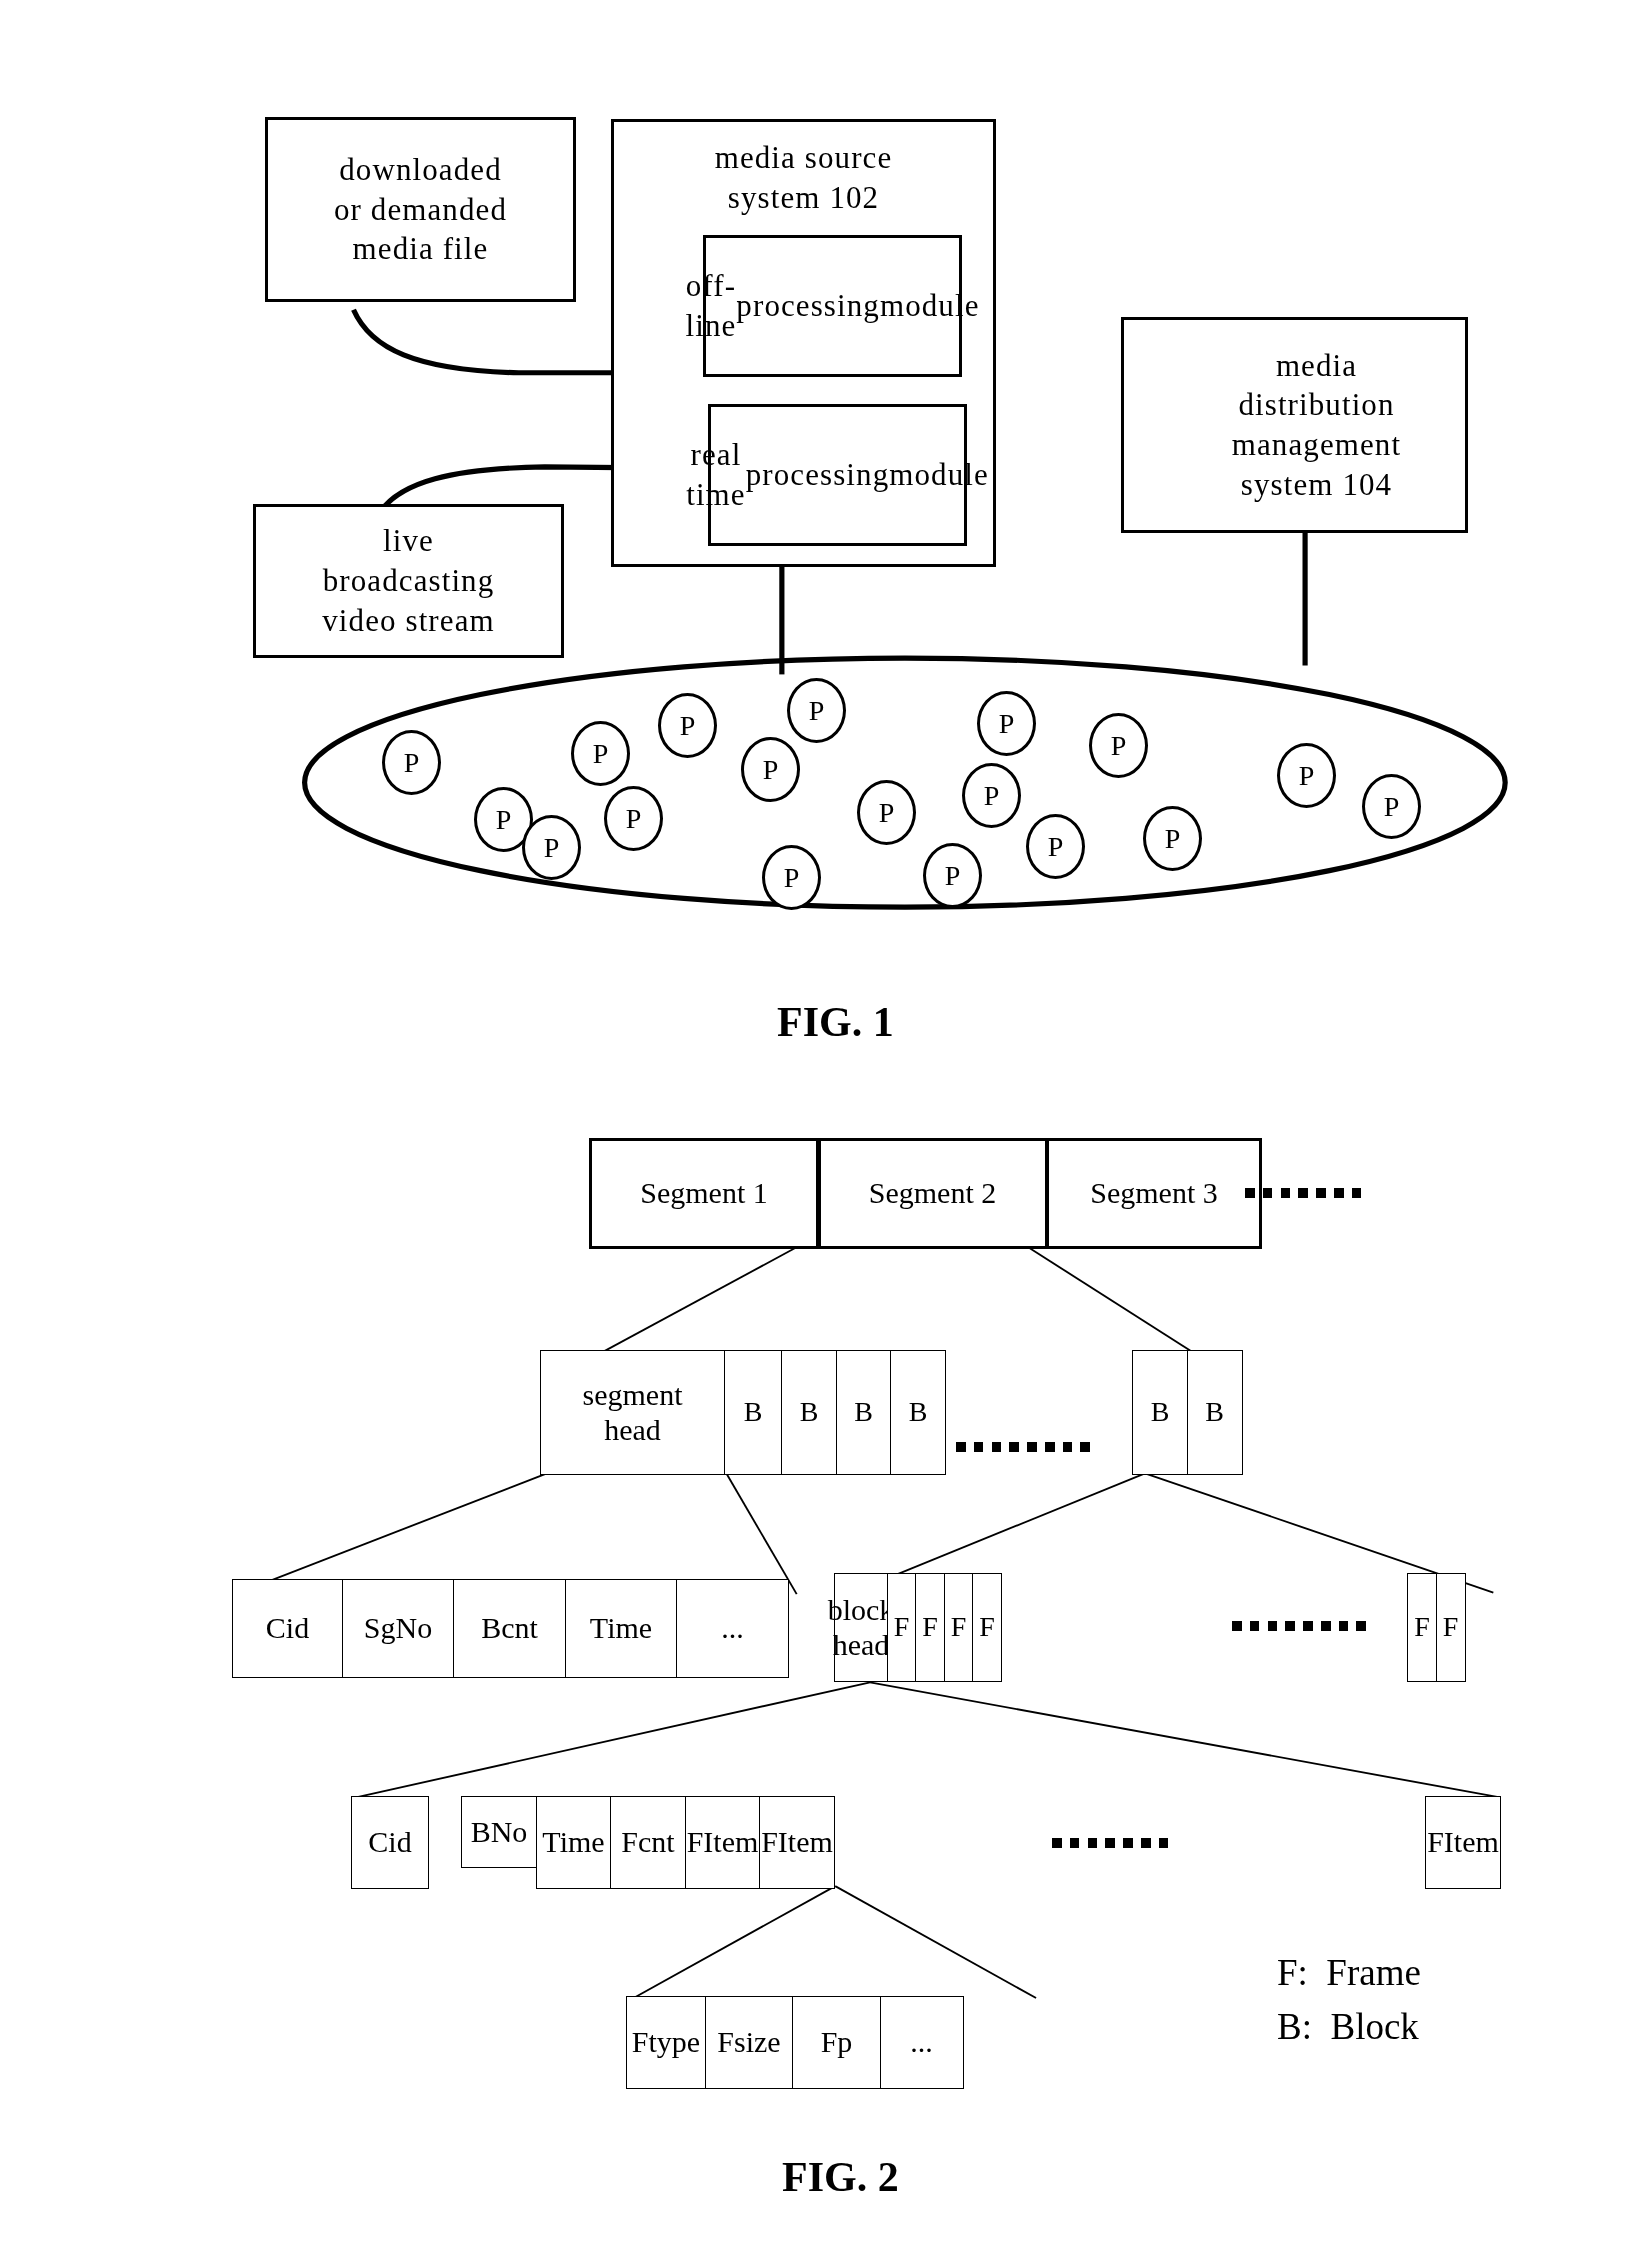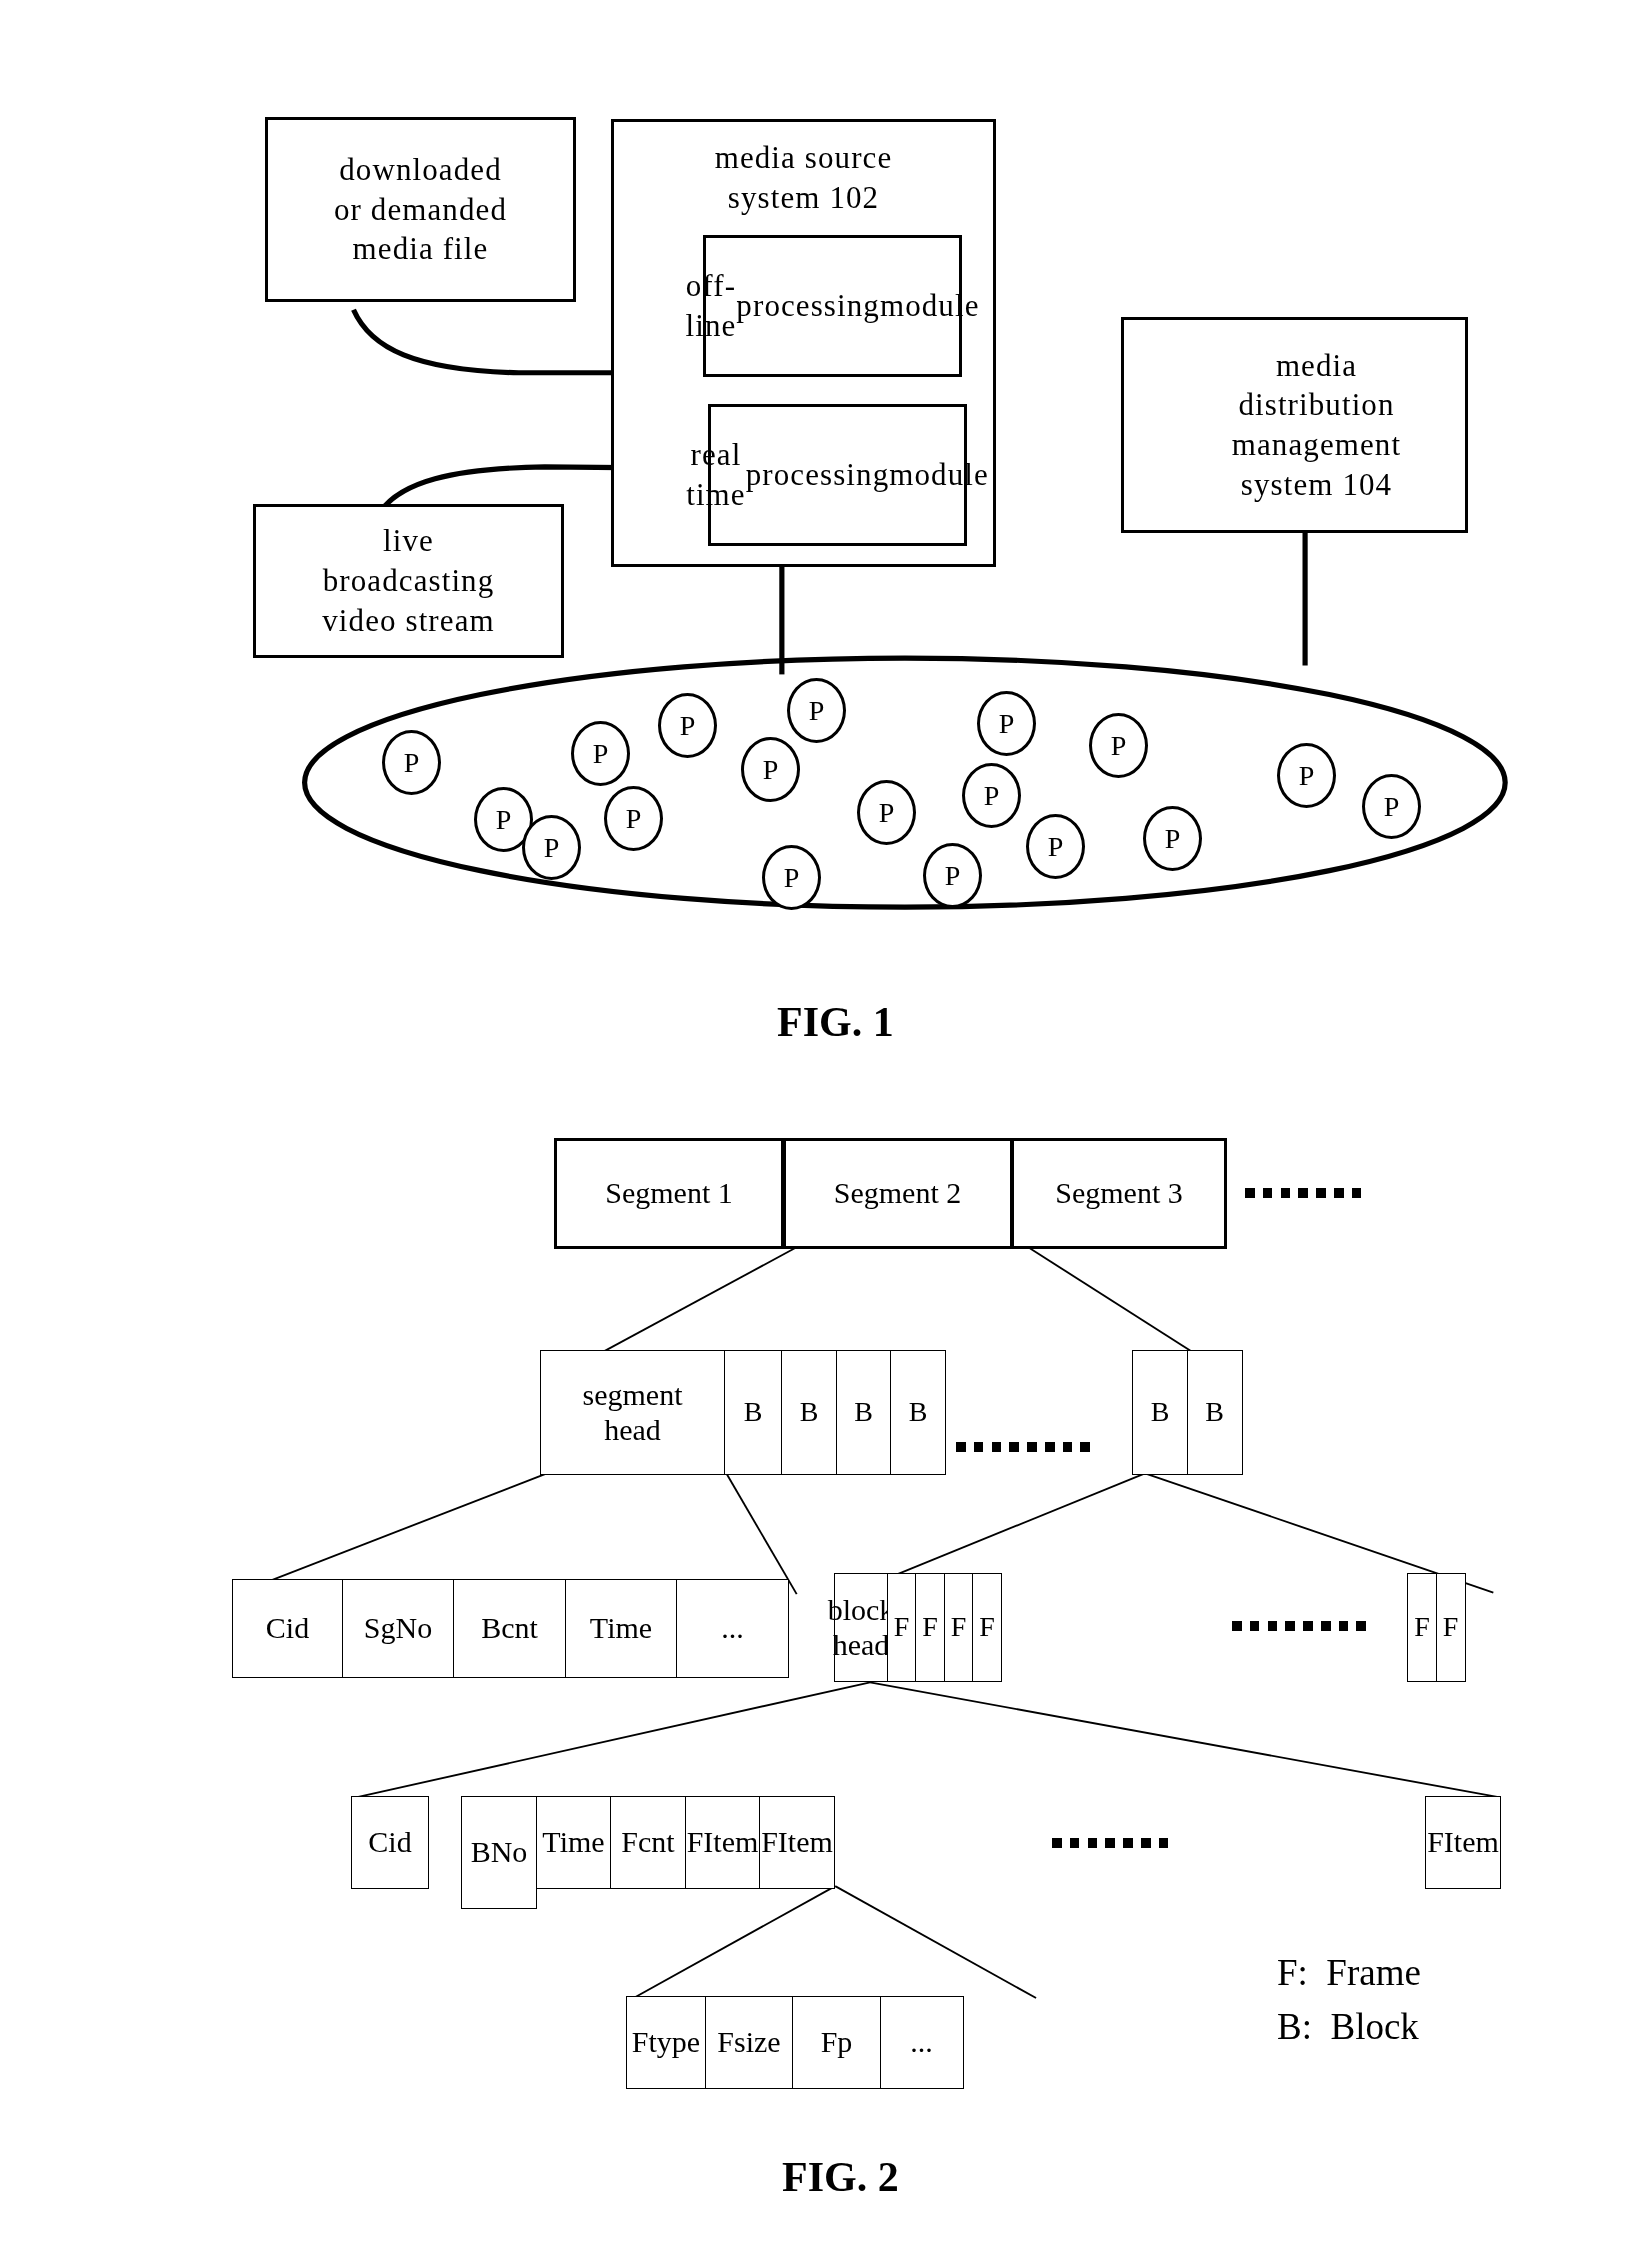--- a/index.html
+++ b/index.html
@@ -267,21 +267,21 @@
     </div>
   <div class="p-node" style="left:1277px; top:743px; width:59px; height:65px;">
       <span>P</span>
     </div>
   <div class="p-node" style="left:1362px; top:774px; width:59px; height:65px;">
       <span>P</span>
     </div>
 
   <div class="fig-caption" style="left:777px; top:998px;">FIG. 1</div>
 
-  <div class="strip heavy" style="left:554px; top:1138px; height:111px;align-items:center;">
+  <div class="strip heavy" style="left:589px; top:1138px; height:111px;align-items:center;">
     <div class="cell" style="width:230px; height:111px;">
       <span class="ln">Segment 1</span>
     </div>
     <div class="cell" style="width:230px; height:111px;">
       <span class="ln">Segment 2</span>
     </div>
     <div class="cell" style="width:216px; height:111px;">
       <span class="ln">Segment 3</span>
     </div>
   </div>
@@ -384,21 +384,21 @@
     </div>
     <div class="cell" style="width:30px; height:109px; font-size:28px;">
       <span class="ln">F</span>
     </div>
   </div>
 
   <div class="strip" style="left:351px; top:1796px; height:93px;">
     <div class="cell" style="width:78px; height:93px;">
       <span class="ln">Cid</span>
     </div>
-    <div class="cell" style="width:76px; height:113px;margin-left:32px;">
+    <div class="cell" style="width:76px; height:72px;margin-left:32px;">
       <span class="ln">BNo</span>
     </div>
     <div class="cell" style="width:76px; height:93px;">
       <span class="ln">Time</span>
     </div>
     <div class="cell" style="width:76px; height:93px;">
       <span class="ln">Fcnt</span>
     </div>
     <div class="cell" style="width:76px; height:93px;">
       <span class="ln">FItem</span>

